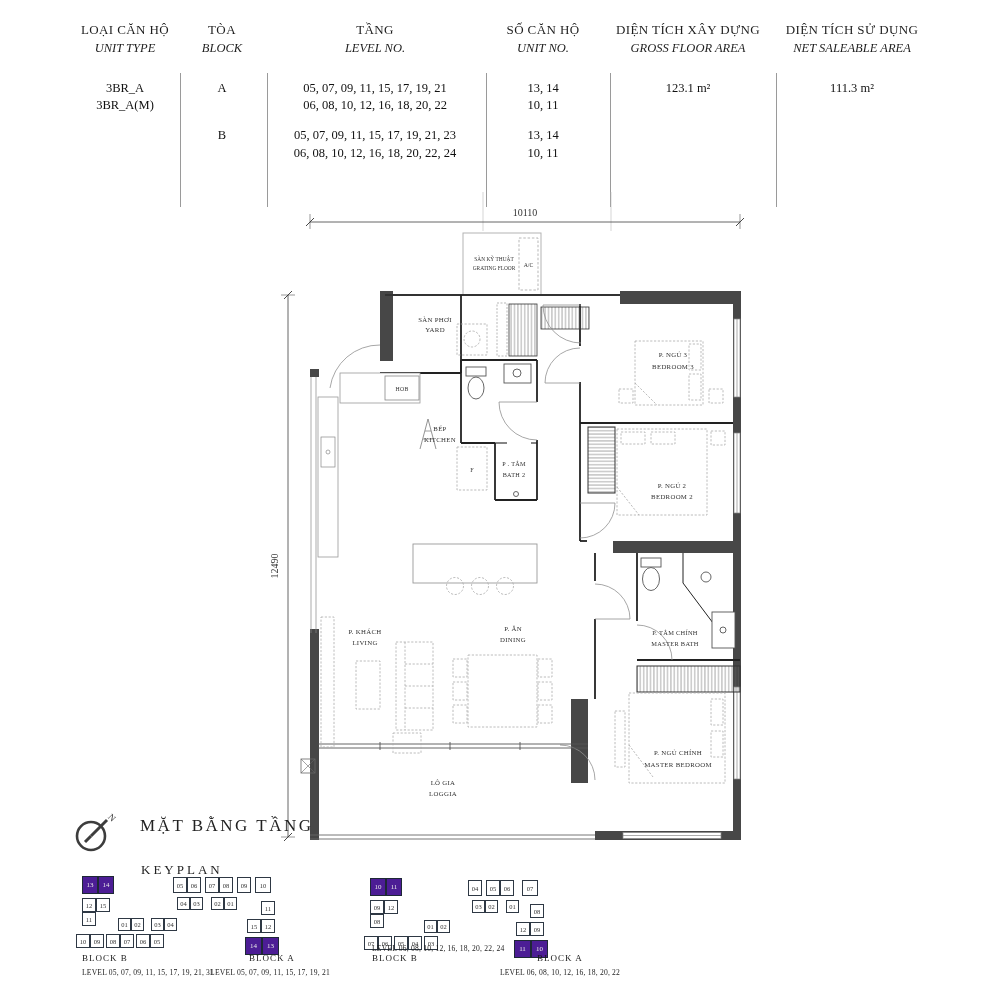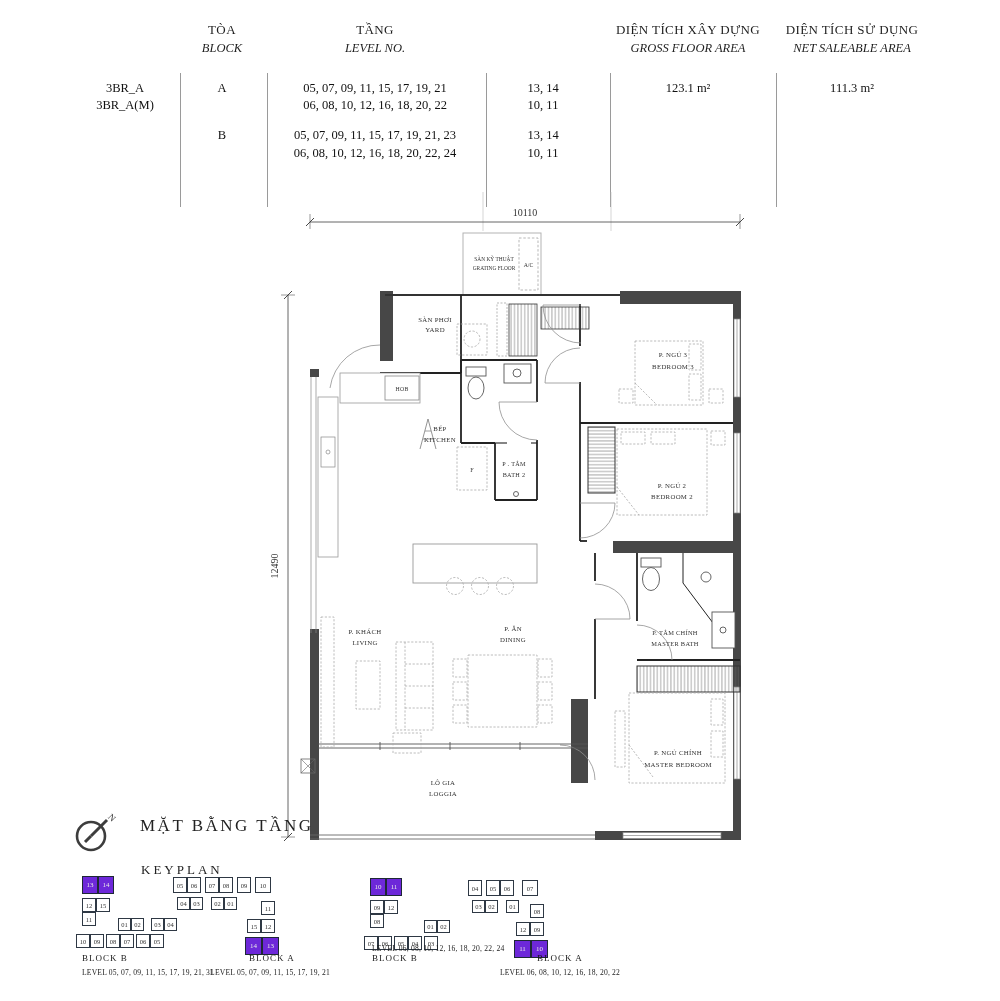--- a/index.html
+++ b/index.html
@@ -11,37 +11,45 @@
   .col-head .en{font-size:12.5px;font-style:italic;color:#1e1e1e;margin-top:3px;}
   .cell-line{position:absolute;font-size:12.5px;text-align:center;color:#111;}
   .vline{position:absolute;width:1px;background:#9a9a9a;}
   
   .kp-title-vi{position:absolute;left:140px;top:816px;font-size:17px;letter-spacing:2.5px;color:#222;}
   .kp-title-en{position:absolute;left:141px;top:840px;font-size:13px;letter-spacing:3px;color:#222;margin-top:22px;}
   .keyplan{position:absolute;}
   .kp-cell{position:absolute;box-sizing:border-box;border:1px solid #2e3844;background:#fff;
            font-family:"Liberation Serif",serif;font-size:6.5px;color:#333;
            display:flex;align-items:center;justify-content:center;}
-  .kp-cell.dark{background:#6d28d9;color:#e8e8e8;border-color:#1e2836;font-size:7px;}
+  .kp-cell.dark{background:#4c1d95;color:#e8e8e8;border-color:#1e2836;font-size:7px;}
   .kp-block{position:absolute;font-size:9px;letter-spacing:1px;color:#1b1b1b;}
   .kp-level{position:absolute;font-size:7.6px;letter-spacing:.2px;color:#1b1b1b;white-space:nowrap;}
   svg text{font-family:"Liberation Serif","DejaVu Serif",serif;fill:#333;}
 </style>
 </head>
 <body>
 
 <div id="page">
 
+  <div class="col-head" style="left:55px;top:22px;width:140px;">
+    <div class="vi">LOẠI CĂN HỘ</div>
+    <div class="en">UNIT TYPE</div>
+  </div>
   <div class="col-head" style="left:182px;top:22px;width:80px;">
     <div class="vi">TÒA</div>
     <div class="en">BLOCK</div>
   </div>
   <div class="col-head" style="left:285px;top:22px;width:180px;">
     <div class="vi">TẦNG</div>
     <div class="en">LEVEL NO.</div>
+  </div>
+  <div class="col-head" style="left:473px;top:22px;width:140px;">
+    <div class="vi">SỐ CĂN HỘ</div>
+    <div class="en">UNIT NO.</div>
   </div>
   <div class="col-head" style="left:608px;top:22px;width:160px;">
     <div class="vi">DIỆN TÍCH XÂY DỰNG</div>
     <div class="en">GROSS FLOOR AREA</div>
   </div>
   <div class="col-head" style="left:772px;top:22px;width:160px;">
     <div class="vi">DIỆN TÍCH SỬ DỤNG</div>
     <div class="en">NET SALEABLE AREA</div>
   </div>
 

